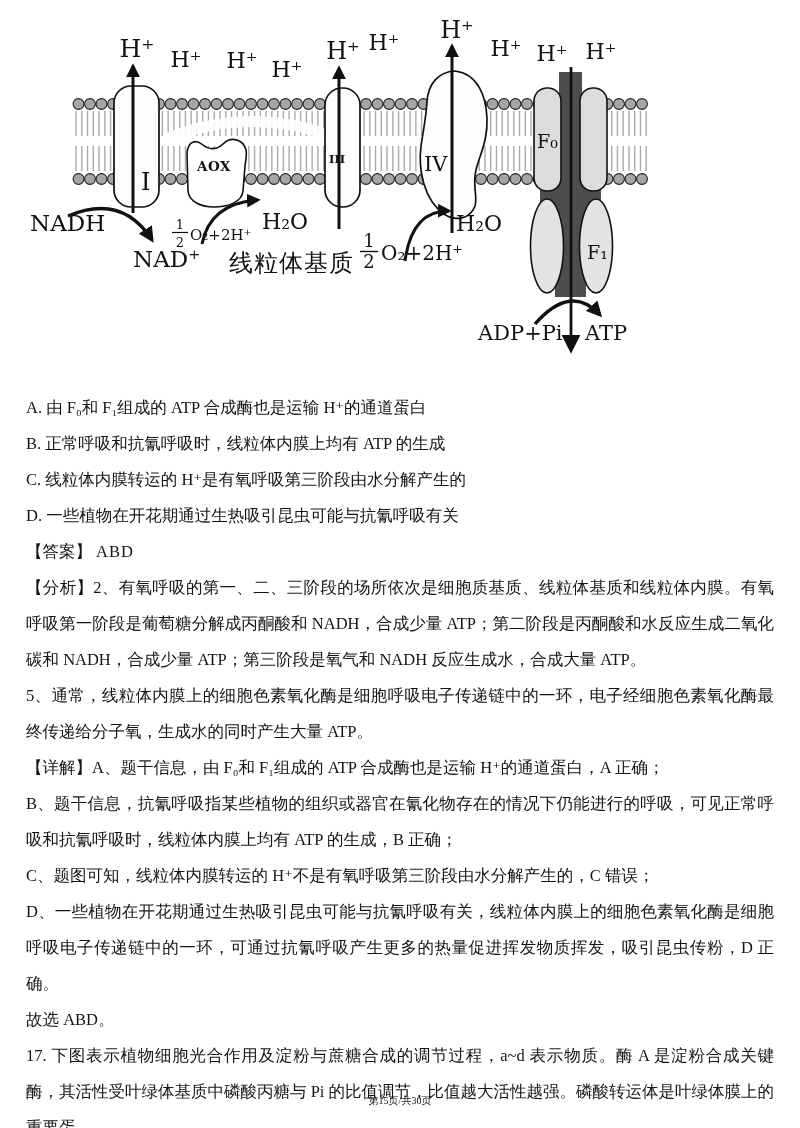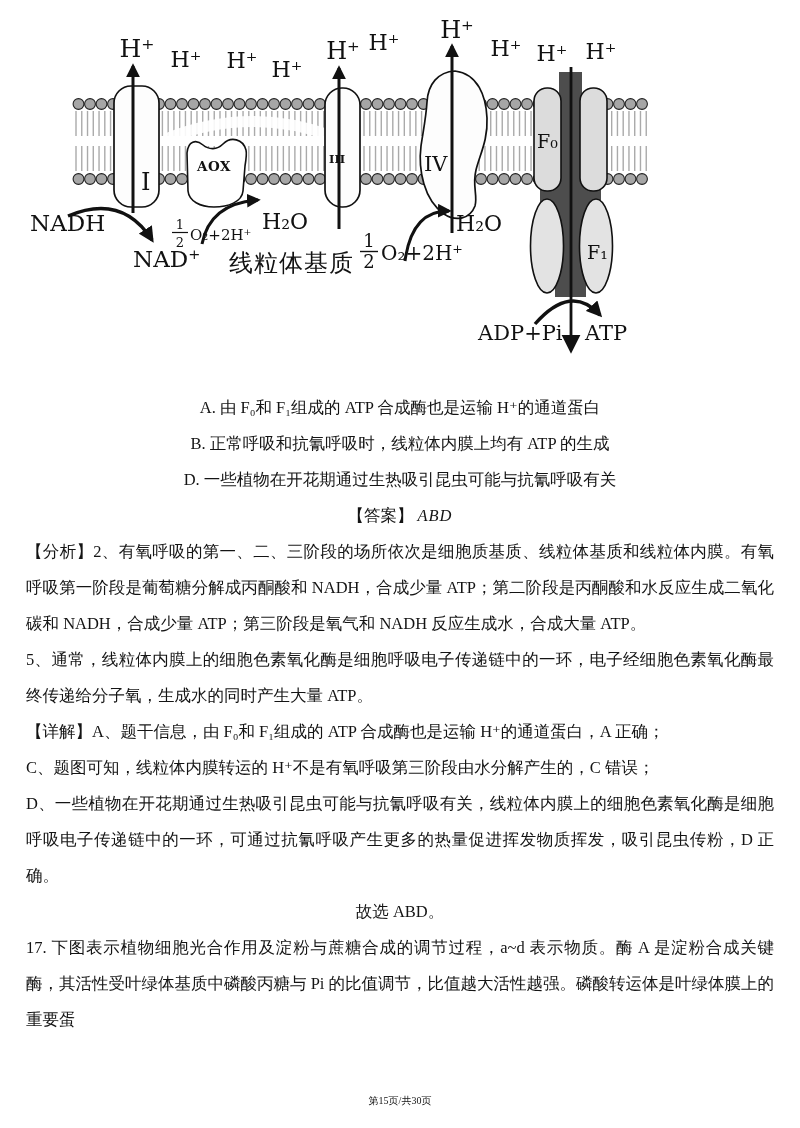--- a/index.html
+++ b/index.html
@@ -4,23 +4,23 @@
 <style>
   html,body{margin:0;padding:0;background:#ffffff;}
   body{width:800px;height:1128px;position:relative;overflow:hidden;
        font-family:"Liberation Serif","DejaVu Serif",serif;color:#141414;}
   .page{position:absolute;inset:0;background:#fff;}
   svg.diagram{position:absolute;top:0;left:0;}
   svg text{font-family:"DejaVu Serif","Liberation Serif",serif;fill:#111;}
   .content{position:absolute;left:26px;top:390px;width:748px;
            font-size:16.5px;line-height:36px;}
   .content p{margin:0;text-align:justify;}
-  .content p.line{text-align:center;}
+  .content p.line{text-align:left;}
   .answer-row{margin-top:-5px;}
-  .answer-val{margin-left:4px;letter-spacing:1px;font-style:italic;}
+  .answer-val{margin-left:4px;letter-spacing:1px;}
   .footer{position:absolute;left:0;top:1094px;width:800px;text-align:center;
           font-size:10px;}
 </style>
 </head>
 <body>
 
 <div class="page">
 
   <svg class="diagram" width="800" height="392" viewBox="0 0 800 392">
     <defs>
@@ -403,25 +403,27 @@
     </g>
     <text x="456" y="231" font-size="22">H₂O</text>
 
     <text x="478" y="340" font-size="21">ADP+Pi</text>
     <text x="585" y="340" font-size="21">ATP</text>
   </svg>
 
   <div class="content">
     <p class="line">A. 由 F₀和 F₁组成的 ATP 合成酶也是运输 H⁺的通道蛋白</p>
     <p class="line">B. 正常呼吸和抗氰呼吸时，线粒体内膜上均有 ATP 的生成</p>
+    <p class="line">C. 线粒体内膜转运的 H⁺是有氧呼吸第三阶段由水分解产生的</p>
     <p class="line">D. 一些植物在开花期通过生热吸引昆虫可能与抗氰呼吸有关</p>
     <p class="line answer-row"><span>【答案】</span><span class="answer-val">ABD</span></p>
     <p>【分析】2、有氧呼吸的第一、二、三阶段的场所依次是细胞质基质、线粒体基质和线粒体内膜。有氧呼吸第一阶段是葡萄糖分解成丙酮酸和 NADH，合成少量 ATP；第二阶段是丙酮酸和水反应生成二氧化碳和 NADH，合成少量 ATP；第三阶段是氧气和 NADH 反应生成水，合成大量 ATP。</p>
     <p>5、通常，线粒体内膜上的细胞色素氧化酶是细胞呼吸电子传递链中的一环，电子经细胞色素氧化酶最终传递给分子氧，生成水的同时产生大量 ATP。</p>
     <p>【详解】A、题干信息，由 F₀和 F₁组成的 ATP 合成酶也是运输 H⁺的通道蛋白，A 正确；</p>
+    <p>B、题干信息，抗氰呼吸指某些植物的组织或器官在氰化物存在的情况下仍能进行的呼吸，可见正常呼吸和抗氰呼吸时，线粒体内膜上均有 ATP 的生成，B 正确；</p>
     <p>C、题图可知，线粒体内膜转运的 H⁺不是有氧呼吸第三阶段由水分解产生的，C 错误；</p>
     <p>D、一些植物在开花期通过生热吸引昆虫可能与抗氰呼吸有关，线粒体内膜上的细胞色素氧化酶是细胞呼吸电子传递链中的一环，可通过抗氰呼吸产生更多的热量促进挥发物质挥发，吸引昆虫传粉，D 正确。</p>
     <p class="line">故选 ABD。</p>
     <p>17. 下图表示植物细胞光合作用及淀粉与蔗糖合成的调节过程，a~d 表示物质。酶 A 是淀粉合成关键酶，其活性受叶绿体基质中磷酸丙糖与 Pi 的比值调节，比值越大活性越强。磷酸转运体是叶绿体膜上的重要蛋</p>
   </div>
 
   <div class="footer">第15页/共30页</div>
 </div>
 
 </body></html>

